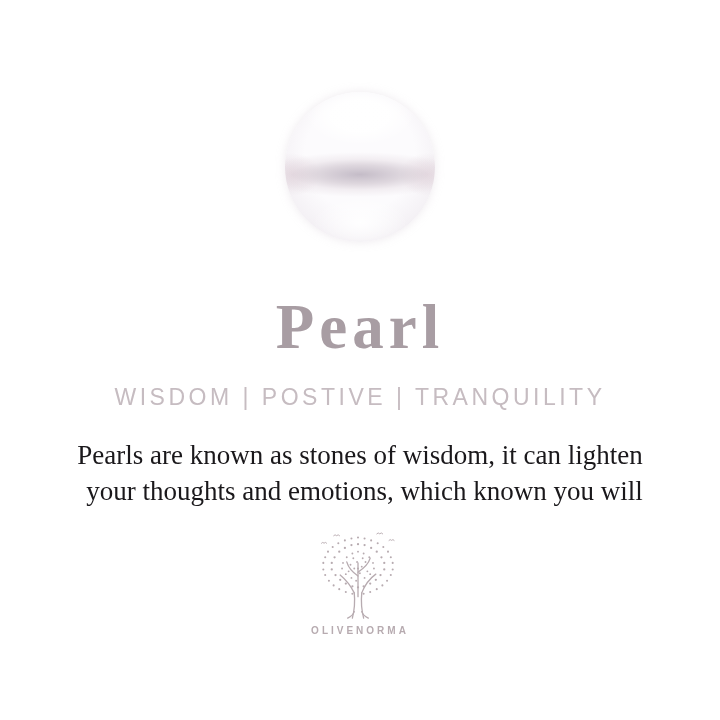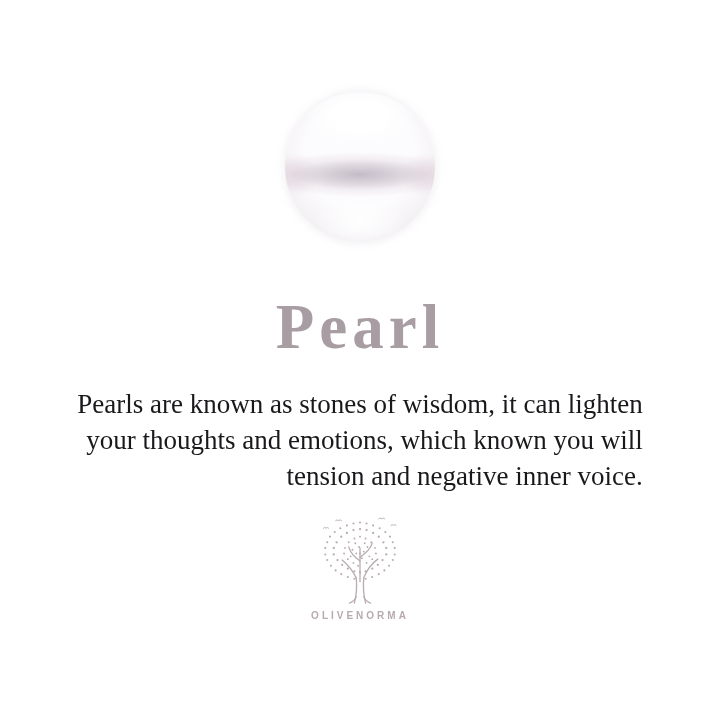--- a/index.html
+++ b/index.html
@@ -57,46 +57,46 @@
     font-family:"Liberation Serif",serif;
     font-size:27px;
     line-height:36px;
     color:var(--text-color);
     text-align:right;
   }
   .desc .line{display:block;white-space:nowrap;}
   
   .logo{
     margin-top:22px;
-    display:flex;flex-direction:column;align-items:center;
+    display:flex;flex-direction:column;
   }
   .logo svg{display:block;}
   .brand{
     margin-top:4px;
     font-family:"Liberation Sans",sans-serif;
     font-size:10px;
     font-weight:bold;
     letter-spacing:3px;
     color:var(--logo-color);
   }
 </style>
 </head>
 <body>
 
 <div class="page">
 
   <div class="pearl"></div>
 
   <h1 class="title">Pearl</h1>
 
+  <div class="subtitle">WISDOM | POSTIVE | TRANQUILITY</div>
 
   <div class="desc">
     <span class="line">Pearls are known as stones of wisdom, it can lighten</span>
     <span class="line">your thoughts and emotions, which known you will</span>
-    <span class="line">tension and negative inner voice.</span>
   </div>
 
   <div class="logo">
     <svg width="94" height="90" viewBox="0 0 100 96">
       <g fill="none" stroke="var(--logo-color)" stroke-width="1.4" stroke-linecap="round">
         <path d="M44 93 C46 85 47 76 46 66"></path>
         <path d="M56 93 C54 85 53 76 54 66"></path>
         <path d="M46 66 C42 58 37 52 31 47"></path>
         <path d="M54 66 C58 56 62 51 69 46"></path>
         <path d="M50 70 C50 58 50 46 50 34"></path>

